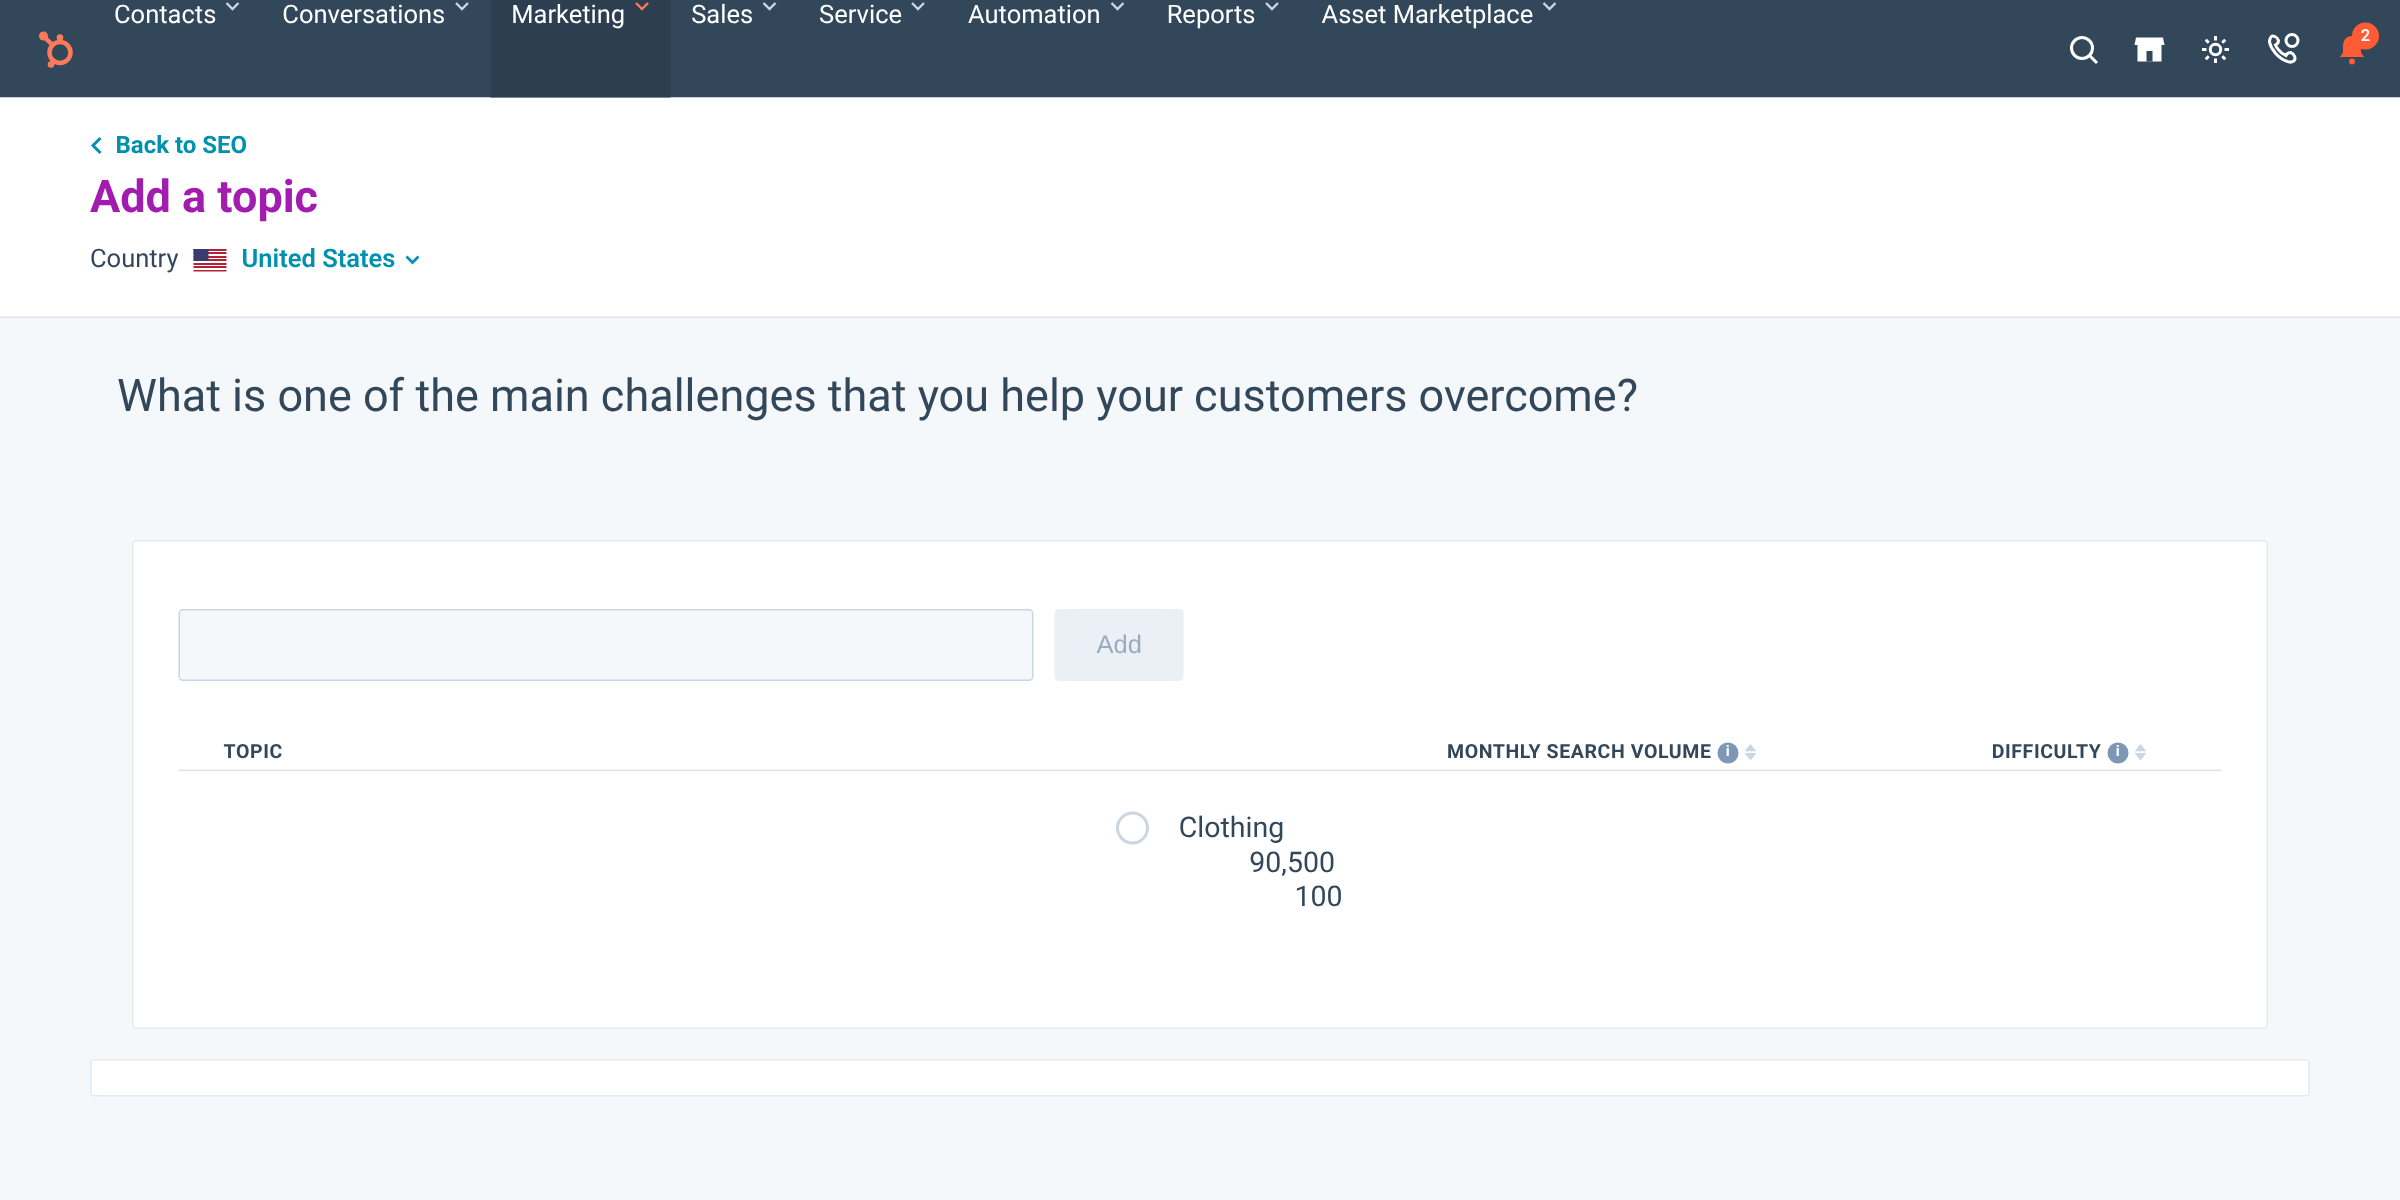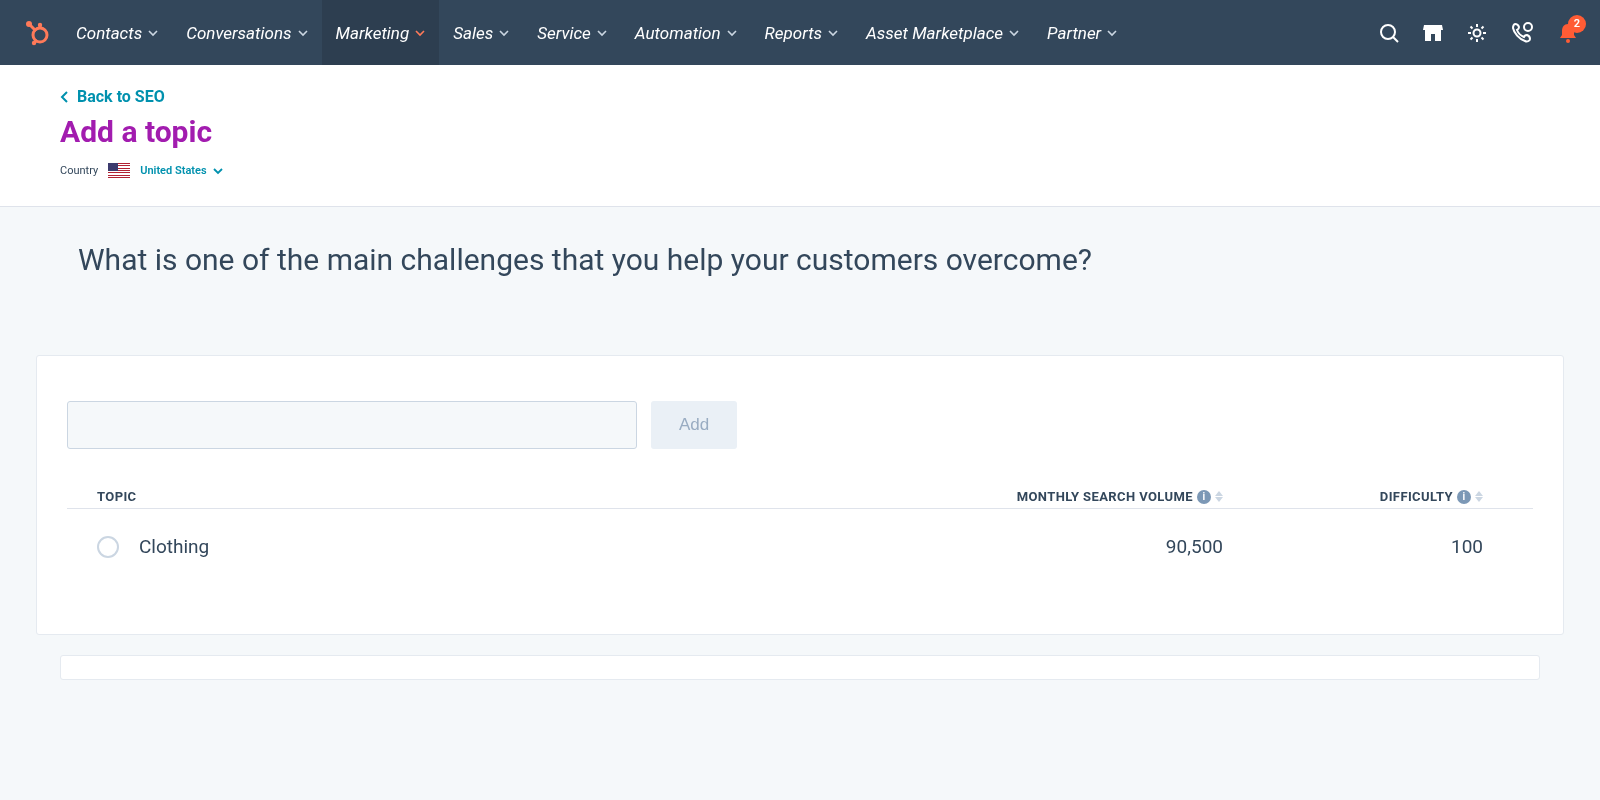--- a/index.html
+++ b/index.html
@@ -25,28 +25,26 @@
   display: flex;
   align-items: center;
 }
 .nav-items {
   display: flex;
   align-items: center;
   height: 100%;
 }
 .nav-item {
   display: flex;
-  align-items: center;
   padding: 0 14px;
   height: 100%;
   color: #fff;
   font-size: 17px;
   font-weight: 400;
   cursor: pointer;
-  font-style: italic;
 }
 .nav-item.active {
   background: #2d3e50;
 }
 .nav-item .chev {
   margin-left: 6px;
   display: inline-flex;
 }
 .nav-item.active .chev svg path { stroke: #ff7a59; }
 .nav-spacer { flex: 1; }
@@ -100,21 +98,21 @@
 .page-title {
   font-size: 30px;
   font-weight: 700;
   color: #a21caf;
   margin-bottom: 14px;
 }
 .country-row {
   display: flex;
   align-items: center;
   gap: 10px;
-  font-size: 11px;
+  font-size: 17px;
 }
 .country-label { color: #33475b; }
 .flag {
   width: 22px;
   height: 15px;
   background: linear-gradient(to bottom,
     #b22234 0 7.7%, #fff 7.7% 15.4%, #b22234 15.4% 23.1%, #fff 23.1% 30.8%,
     #b22234 30.8% 38.5%, #fff 38.5% 46.2%, #b22234 46.2% 53.9%, #fff 53.9% 61.6%,
     #b22234 61.6% 69.3%, #fff 69.3% 77%, #b22234 77% 84.7%, #fff 84.7% 92.4%,
     #b22234 92.4% 100%);
@@ -151,21 +149,21 @@
 .explainer {
   font-size: 18px;
   color: #33475b;
   line-height: 1.55;
   max-width: 1050px;
 }
 
 
 .card {
   background: #fff;
-  margin: 40px 36px 20px;
+  margin: 40px 88px 20px;
   border-radius: 3px;
   border: 1px solid #e5eaf0;
   padding: 45px 30px 50px;
 }
 .input-row {
   display: flex;
   gap: 14px;
   padding: 0 0 40px 0;
 }
 .topic-input {
@@ -193,20 +191,22 @@
   width: 100%;
 }
 .tbl-head {
   display: flex;
   padding: 0 30px 4px;
   border-bottom: 1px solid #dfe3eb;
 }
 .tbl-row {
   display: flex;
   padding: 26px 30px;
+  align-items: center;
+  flex-direction: column;
 }
 .col-topic { flex: 1; }
 .col-msv { width: 280px; text-align: right; padding-right: 50px; }
 .col-diff { width: 230px; text-align: right; padding-right: 20px; }
 .th {
   font-size: 13px;
   font-weight: 700;
   letter-spacing: 0.4px;
   color: #33475b;
   display: inline-flex;
@@ -325,28 +325,20 @@
     <div class="nav-item">
       <span>Reports</span>
       <span class="chev">
           <svg width="10" height="8" viewBox="0 0 10 8">
             <path d="M1 2 L5 6 L9 2" stroke="#cbd6e2" stroke-width="1.6" fill="none"></path>
           </svg>
         </span>
     </div>
     <div class="nav-item">
       <span>Asset Marketplace</span>
-      <span class="chev">
-          <svg width="10" height="8" viewBox="0 0 10 8">
-            <path d="M1 2 L5 6 L9 2" stroke="#cbd6e2" stroke-width="1.6" fill="none"></path>
-          </svg>
-        </span>
-    </div>
-    <div class="nav-item">
-      <span>Partner</span>
       <span class="chev">
           <svg width="10" height="8" viewBox="0 0 10 8">
             <path d="M1 2 L5 6 L9 2" stroke="#cbd6e2" stroke-width="1.6" fill="none"></path>
           </svg>
         </span>
     </div>
   </div>
   <div class="nav-spacer"></div>
   <div class="nav-icons">
     <div class="nav-icon">

